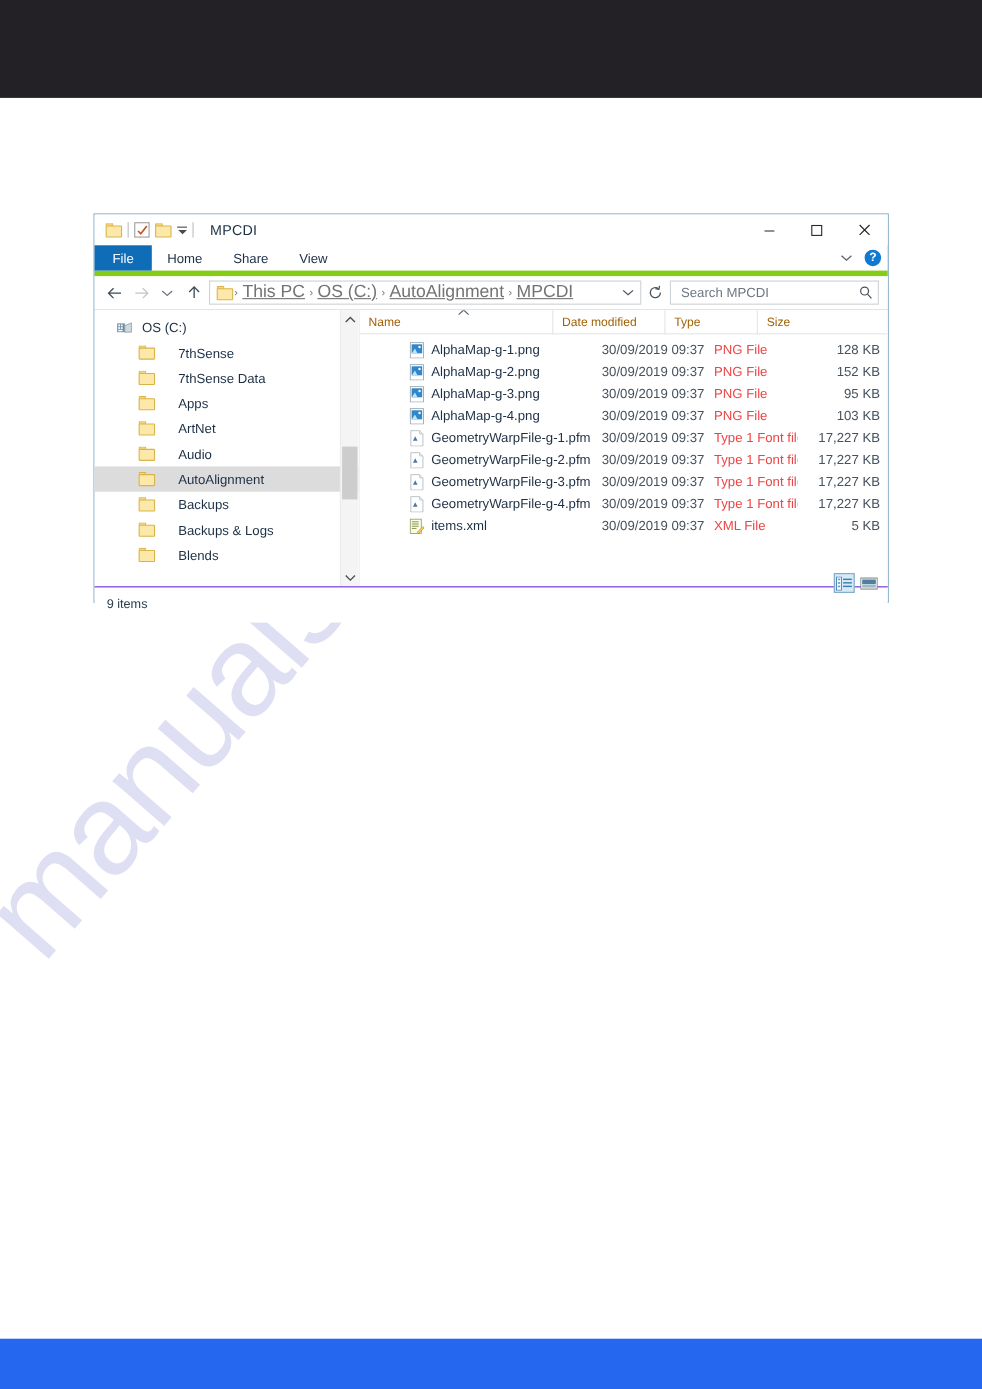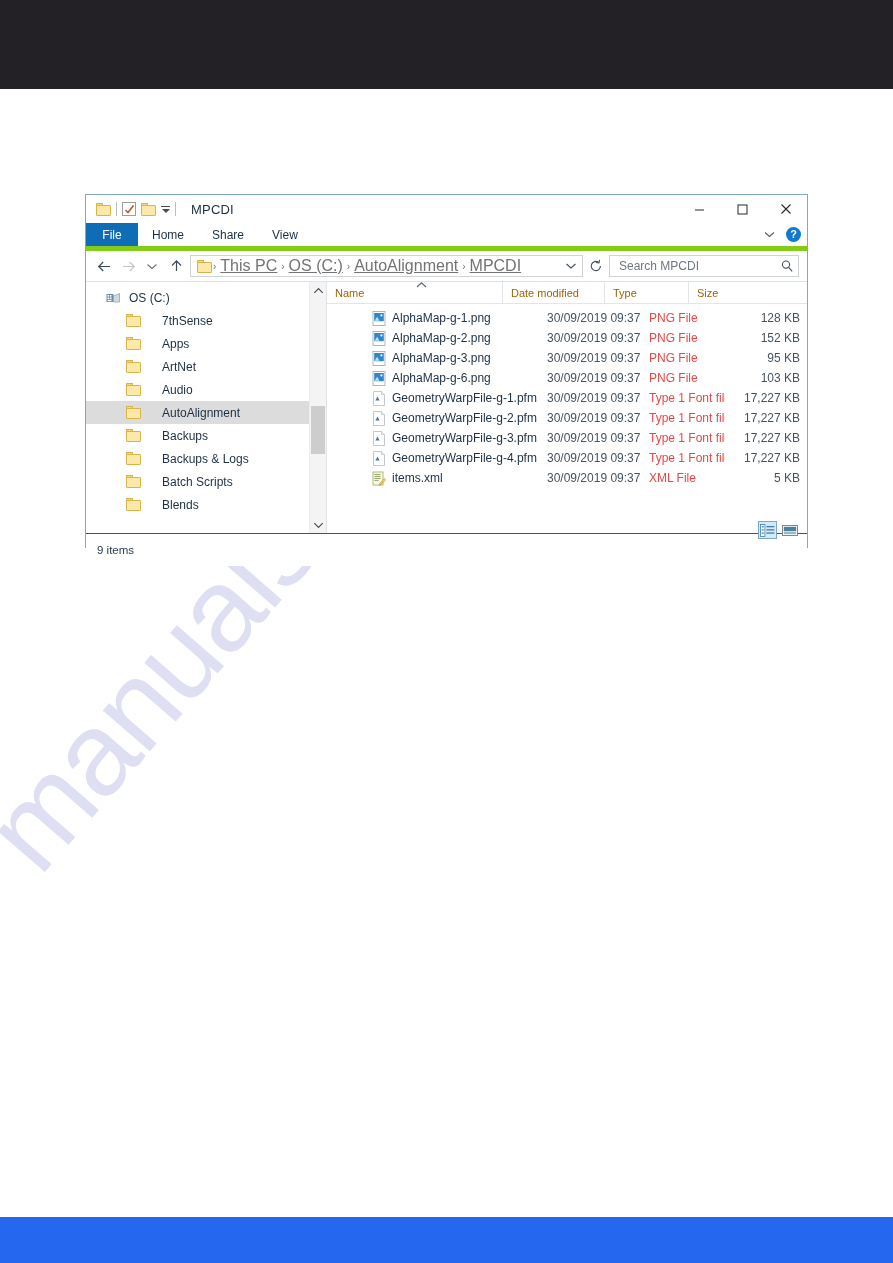--- a/index.html
+++ b/index.html
@@ -539,20 +539,24 @@
           </span>
           <span class="lbl">OS (C:)</span>
         </div>
 
         <div class="tree-item child">
           <span class="icon-folder"></span>
           <span class="lbl">7thSense</span>
         </div>
         <div class="tree-item child">
           <span class="icon-folder"></span>
+          <span class="lbl">7thSense Data</span>
+        </div>
+        <div class="tree-item child">
+          <span class="icon-folder"></span>
           <span class="lbl">Apps</span>
         </div>
         <div class="tree-item child">
           <span class="icon-folder"></span>
           <span class="lbl">ArtNet</span>
         </div>
         <div class="tree-item child">
           <span class="icon-folder"></span>
           <span class="lbl">Audio</span>
         </div>
@@ -560,24 +564,20 @@
           <span class="icon-folder"></span>
           <span class="lbl">AutoAlignment</span>
         </div>
         <div class="tree-item child">
           <span class="icon-folder"></span>
           <span class="lbl">Backups</span>
         </div>
         <div class="tree-item child">
           <span class="icon-folder"></span>
           <span class="lbl">Backups &amp; Logs</span>
-        </div>
-        <div class="tree-item child">
-          <span class="icon-folder"></span>
-          <span class="lbl">Batch Scripts</span>
         </div>
         <div class="tree-item child">
           <span class="icon-folder"></span>
           <span class="lbl">Blends</span>
         </div>
       </div>
 
       <div class="vscroll">
         <div class="arrow">
           <svg width="11" height="8" viewBox="0 0 11 8">
@@ -665,21 +665,21 @@
         <div class="file-row">
           <div class="cell c-name">
             <span class="fi">
               <svg width="14" height="15" viewBox="0 0 14 15">
                 <rect x="1" y="0.5" width="12" height="14" fill="#fff" stroke="#9aa6b0" stroke-width="0.8"></rect>
                 <rect x="2.2" y="2" width="9.6" height="8.2" fill="#2f87c9"></rect>
                 <path d="M2.6 9.8 L5.2 5.8 L7.4 9.8 Z" fill="#bfe3f7"></path>
                 <circle cx="9.4" cy="4.4" r="1.1" fill="#ffffff"></circle>
               </svg>
             </span>
-            <span>AlphaMap-g-6.png</span>
+            <span>AlphaMap-g-4.png</span>
           </div>
           <div class="cell c-date">30/09/2019 09:37</div>
           <div class="cell c-type">PNG File</div>
           <div class="cell c-size">103 KB</div>
         </div>
 
         <div class="file-row">
           <div class="cell c-name">
             <span class="fi">
               <svg width="14" height="15" viewBox="0 0 14 15">

